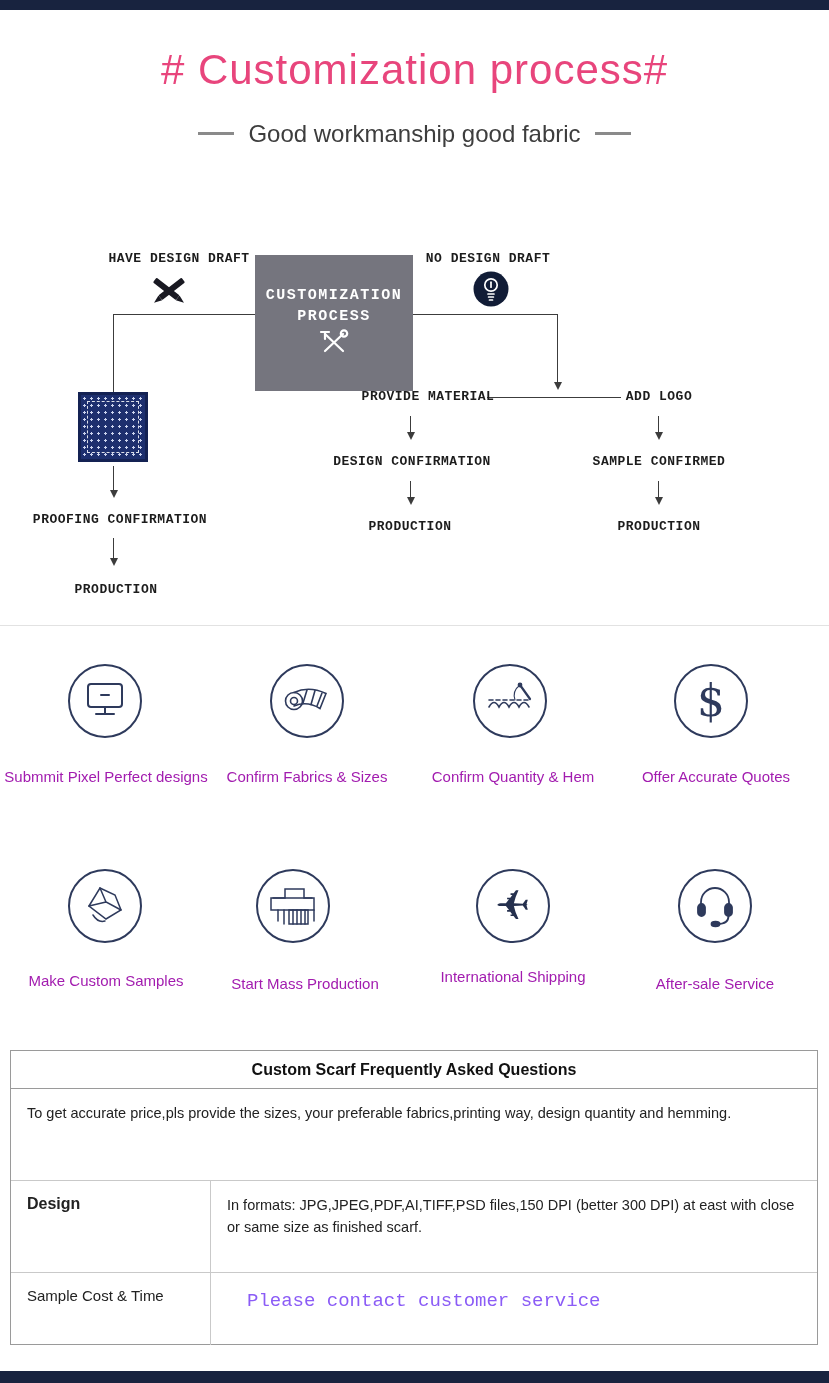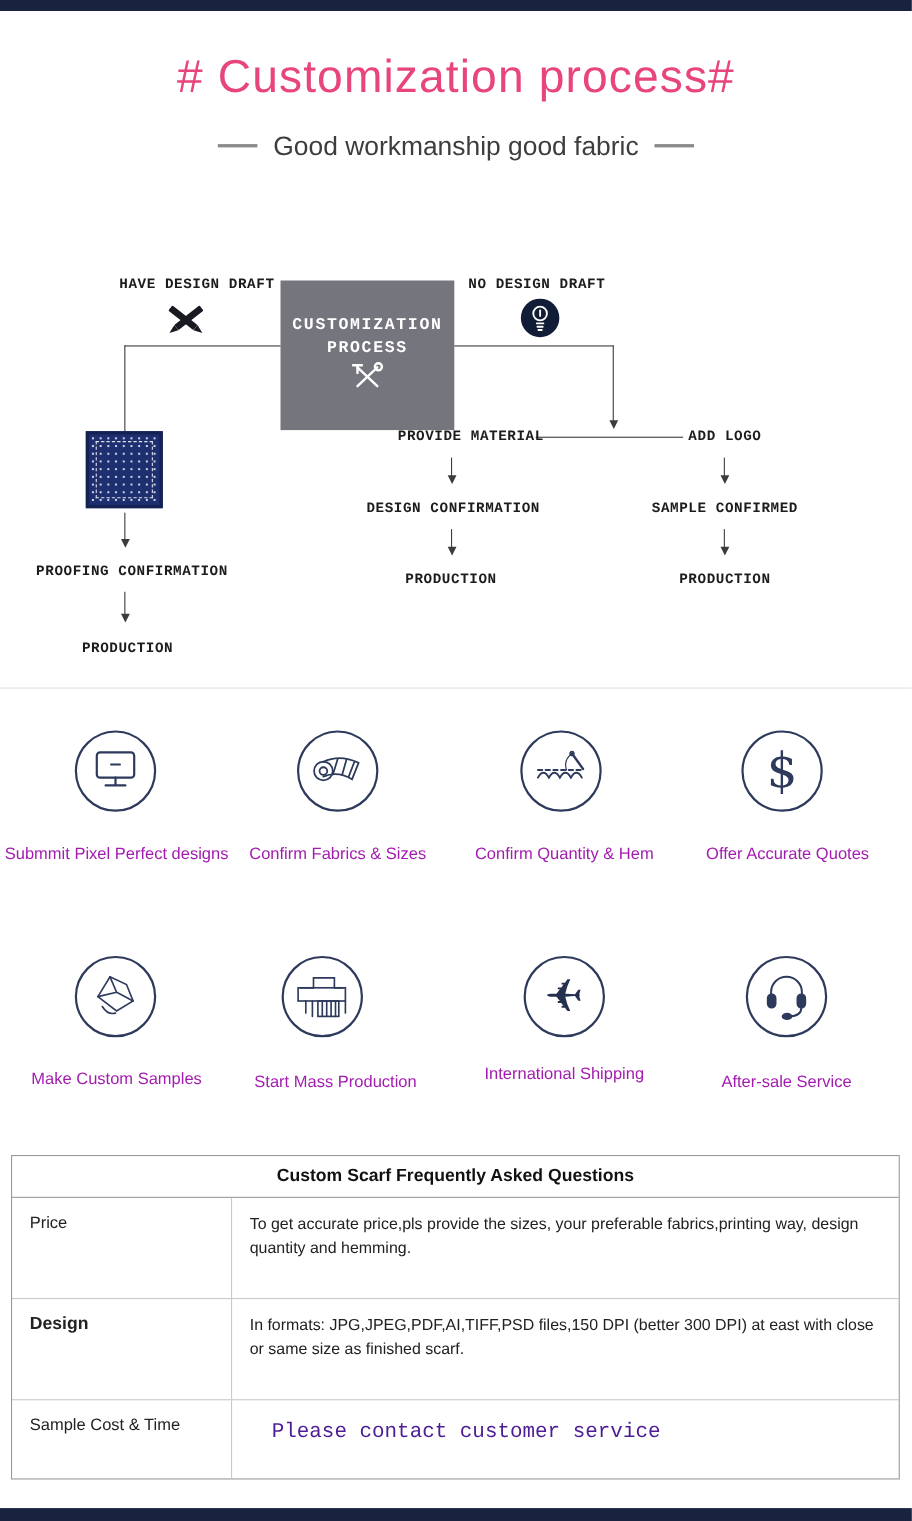--- a/index.html
+++ b/index.html
@@ -52,21 +52,21 @@
   .faq-header { height:38px; border-bottom:1px solid #9a9a9a; display:flex;
     align-items:center; justify-content:center; font-size:16px; font-weight:600; color:#111; }
   .faq-row { display:flex; border-bottom:1px solid #c9c9c9; }
   .faq-row:last-child { border-bottom:none; }
   .faq-q { width:200px; border-right:1px solid #c9c9c9; padding:14px 16px; font-size:15px; color:#222; }
   .faq-a { flex:1; padding:13px 16px; font-size:14.5px; color:#222; line-height:1.55; }
   .row-price { height:92px; }
   .row-design { height:92px; }
   .row-sample { height:72px;gap:12px; }
   .row-design .faq-q { font-weight:700; font-size:16px; }
-  .serif-answer { font-family:"Liberation Mono", monospace; font-size:19px; color:#4c1d95;
+  .serif-answer { font-family:"Liberation Mono", monospace; font-size:19px; color:#8b5cf6;
     padding-top:16px; padding-left:24px; line-height:1.3; }
 </style>
 </head>
 <body>
 
 <div class="page">
 
   <div class="navybar topbar"></div>
 
   <h1 class="page-title"># Customization process#</h1>
@@ -221,21 +221,20 @@
         <ellipse cx="25.5" cy="45" rx="4" ry="2.4" fill="#2e3a5c"></ellipse>
       </svg>
     </span>
   </div>
   <div class="feat-label" style="left:715px; top:975px;">After-sale Service</div>
 
   <div class="faq">
     <div class="faq-header">Custom Scarf Frequently Asked Questions</div>
 
     <div class="faq-row row-price">
-      <div class="faq-q">Price</div>
       <div class="faq-a">To get accurate price,pls provide the sizes, your preferable fabrics,printing way, design quantity and hemming.</div>
     </div>
 
     <div class="faq-row row-design">
       <div class="faq-q">Design</div>
       <div class="faq-a">In formats: JPG,JPEG,PDF,AI,TIFF,PSD files,150 DPI (better 300 DPI) at east with close or same size as finished scarf.</div>
     </div>
 
     <div class="faq-row row-sample">
       <div class="faq-q">Sample Cost &amp; Time</div>

